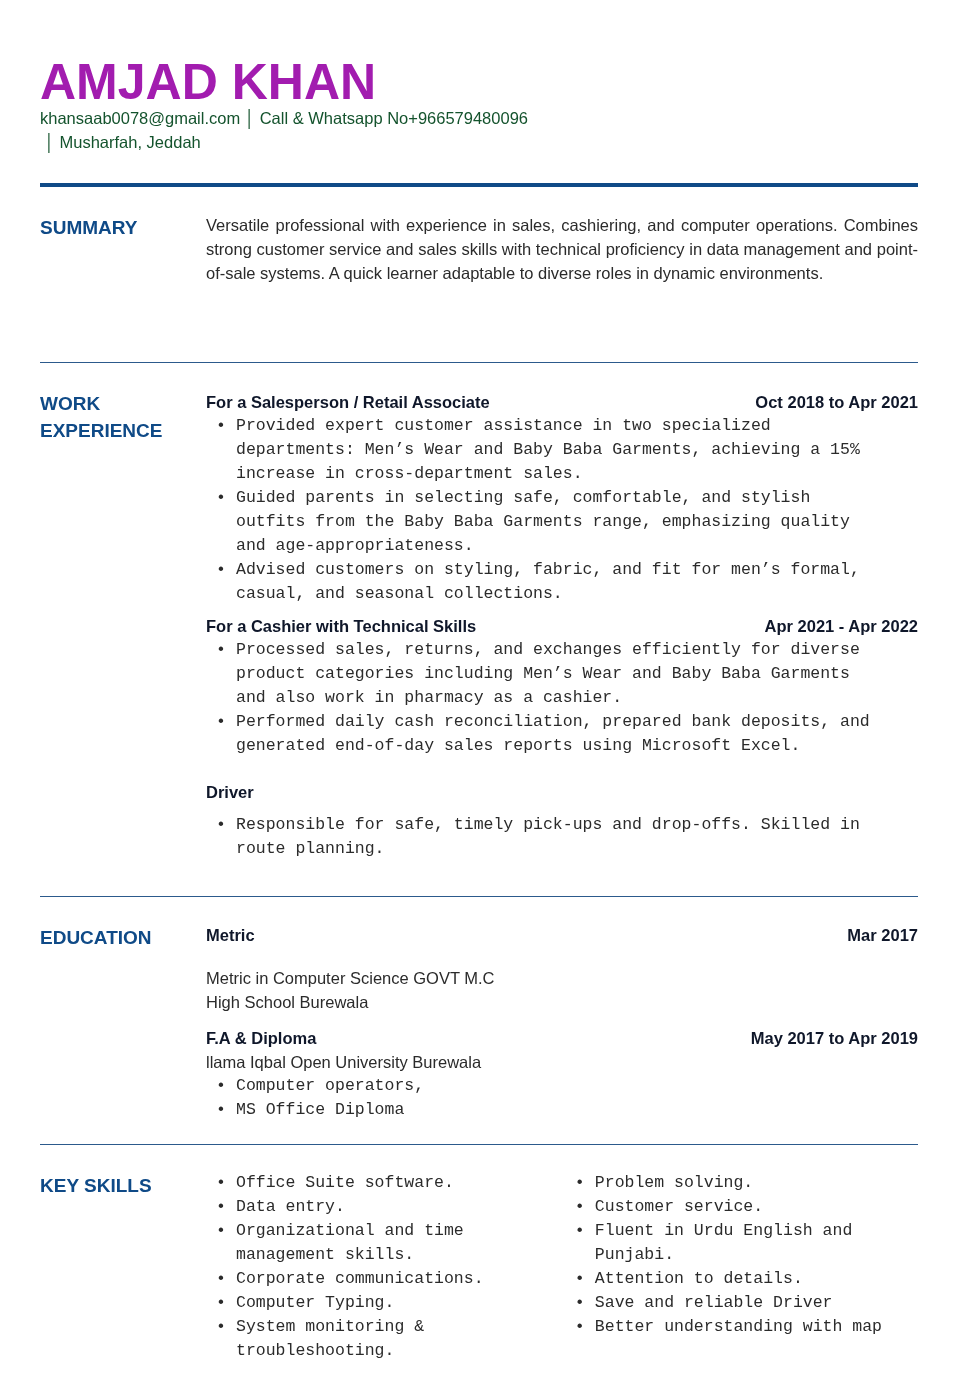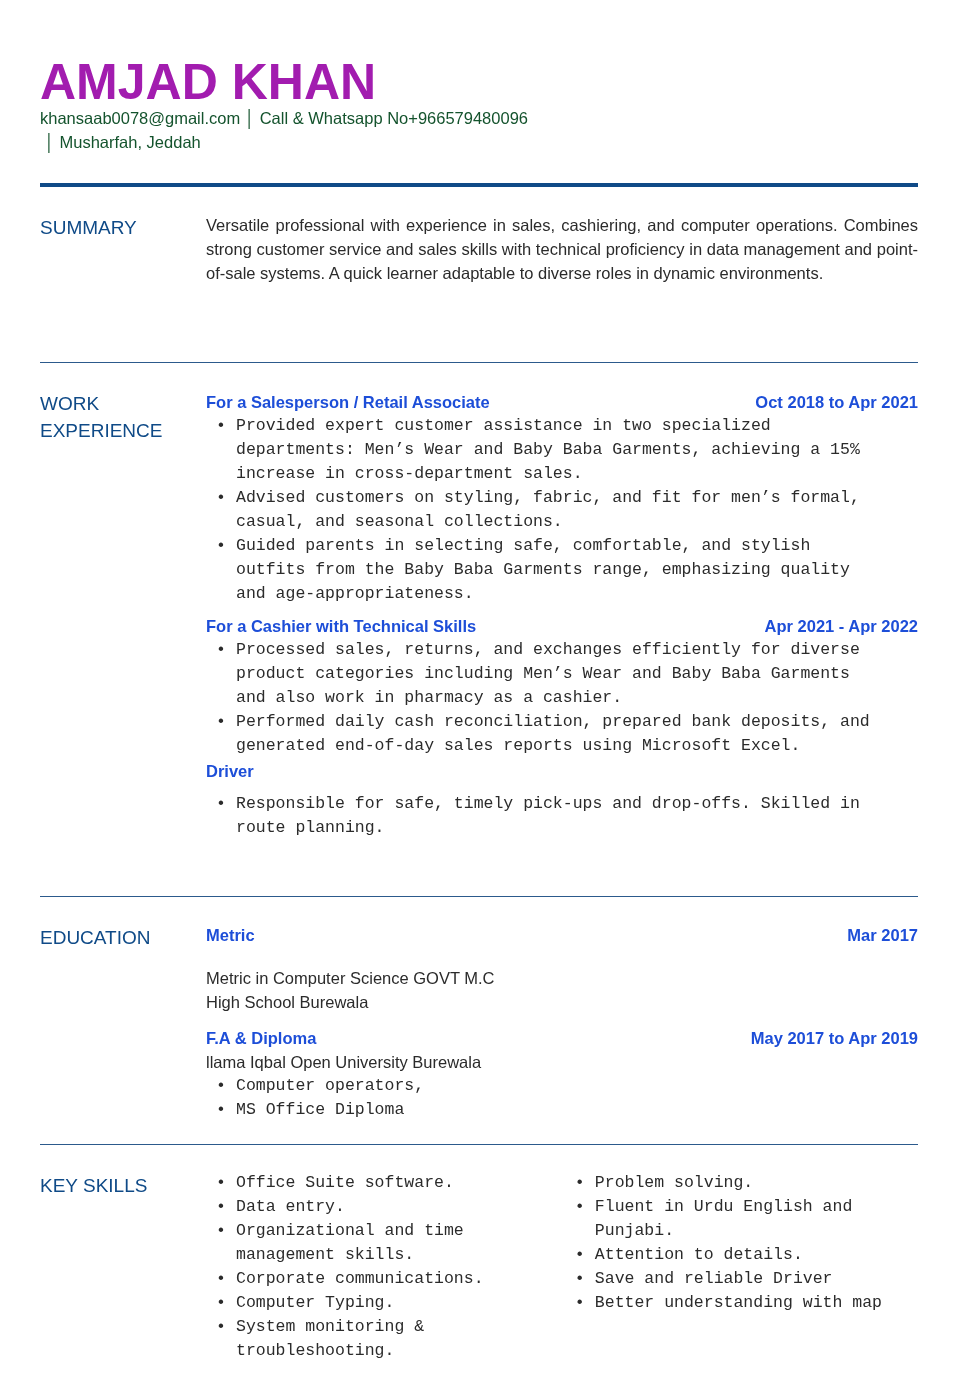--- a/index.html
+++ b/index.html
@@ -15,25 +15,25 @@
       line-height: 60px;
     }
     .contact {
       position: absolute; left: 0; top: 106px; width: 620px;
       font-size: 16.5px; line-height: 24px; color: #14532d;
     }
     .thick-rule { position: absolute; left: 0; top: 183px; width: 878px; height: 4px; background: #0f4a87; }
     .rule { position: absolute; left: 0; width: 878px; height: 1px; background: #2c5a8c; }
     .section-title {
       position: absolute; left: 0; width: 150px;
-      font-size: 19px; font-weight: normal; color: #0f4a87; line-height: 27px;
+      font-size: 19px; font-weight: bold; color: #0f4a87; line-height: 27px;
     }
     .section-body { position: absolute; left: 166px; width: 712px; font-size: 16.5px; line-height: 24px; color: #2b2b2b; }
     .summary-text { text-align: justify; }
-    .entry-head { display: flex; justify-content: space-between; font-weight: bold; color: #1d4ed8; }
+    .entry-head { display: flex; justify-content: space-between; font-weight: bold; color: #0f172a; }
     ul { margin: 0; padding: 0 0 0 30px; list-style: none; }
     li { position: relative; font-family: Liberation Mono, monospace; }
     li::before { content: "•"; position: absolute; left: -20px; top: 0; color: #2b2b2b; }
     .exp-list { width: 650px; }
     .skills-cols { display: flex; }
     .skills-col-a { width: 346px; }
     .skills-col-b { width: 340px; }
   </style>
 </head>
 <body>
@@ -58,35 +58,35 @@
     <div>EXPERIENCE</div>
   </div>
   <div class="section-body" style="top:390px">
     <div>
       <div class="entry-head">
         <span>For a Salesperson / Retail Associate</span>
         <span>Oct 2018 to Apr 2021</span>
       </div>
       <ul class="exp-list">
         <li>Provided expert customer assistance in two specialized departments: Men’s Wear and Baby Baba Garments, achieving a 15% increase in cross-department sales.</li>
+        <li>Guided parents in selecting safe, comfortable, and stylish outfits from the Baby Baba Garments range, emphasizing quality and age-appropriateness.</li>
         <li>Advised customers on styling, fabric, and fit for men’s formal, casual, and seasonal collections.</li>
-        <li>Guided parents in selecting safe, comfortable, and stylish outfits from the Baby Baba Garments range, emphasizing quality and age-appropriateness.</li>
       </ul>
     </div>
     <div style="margin-top:8px">
       <div class="entry-head">
         <span>For a Cashier with Technical Skills</span>
         <span>Apr 2021 - Apr 2022</span>
       </div>
       <ul class="exp-list">
         <li>Processed sales, returns, and exchanges efficiently for diverse product categories including Men’s Wear and Baby Baba Garments and also work in pharmacy as a cashier.</li>
         <li>Performed daily cash reconciliation, prepared bank deposits, and generated end-of-day sales reports using Microsoft Excel.</li>
       </ul>
     </div>
-    <div style="margin-top:1px">
+    <div style="margin-top:22px">
       <div class="entry-head">
         <span>Driver</span>
       </div>
       <ul class="exp-list" style="margin-top:9px">
         <li>Responsible for safe, timely pick-ups and drop-offs. Skilled in route planning.</li>
       </ul>
     </div>
   </div>
 
   <div class="rule" style="top:896px"></div>
@@ -122,20 +122,21 @@
       <ul class="skills-col-a">
         <li>Office Suite software.</li>
         <li>Data entry.</li>
         <li style="width:230px">Organizational and time management skills.</li>
         <li>Corporate communications.</li>
         <li>Computer Typing.</li>
         <li style="width:200px">System monitoring &amp; troubleshooting.</li>
       </ul>
       <ul class="skills-col-b">
         <li>Problem solving.</li>
+        <li>Customer service.</li>
         <li>Fluent in Urdu English and Punjabi.</li>
         <li>Attention to details.</li>
         <li>Save and reliable Driver</li>
         <li>Better understanding with map</li>
       </ul>
     </div>
   </div>
 
 </div>
 

